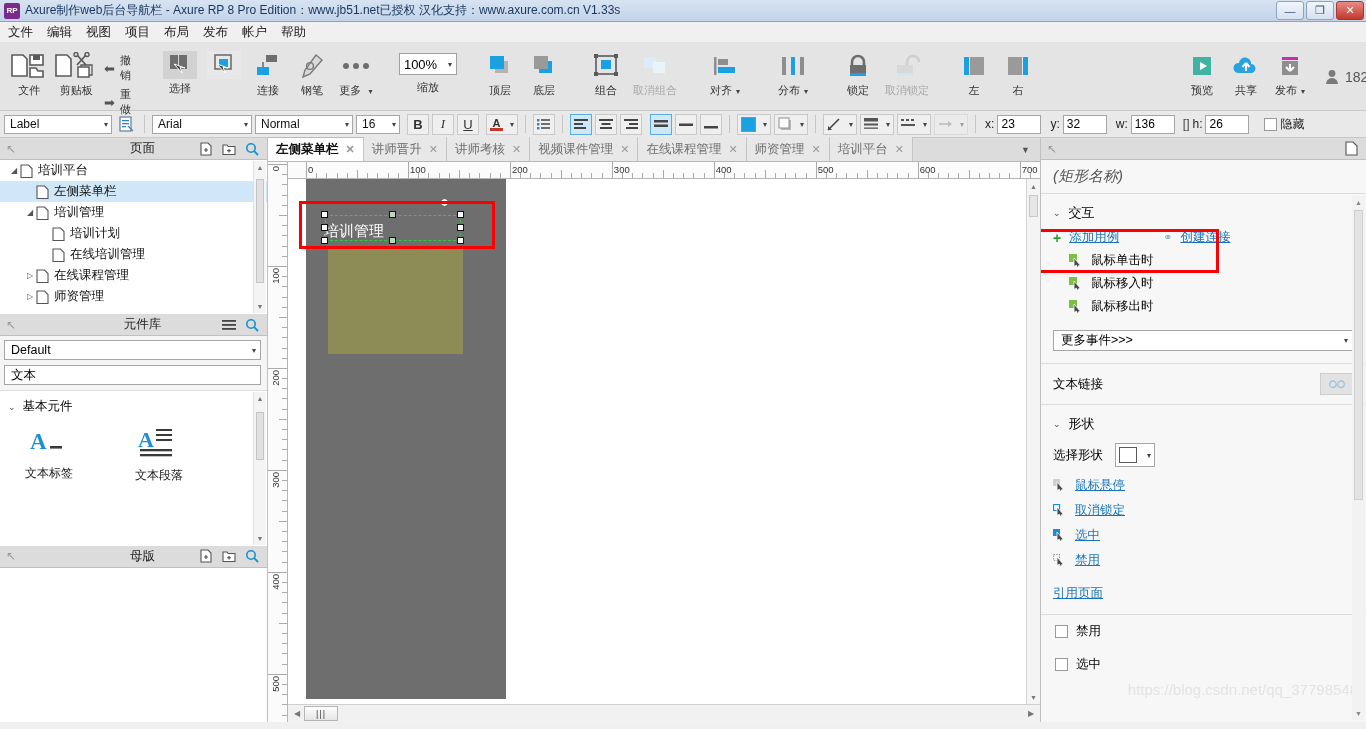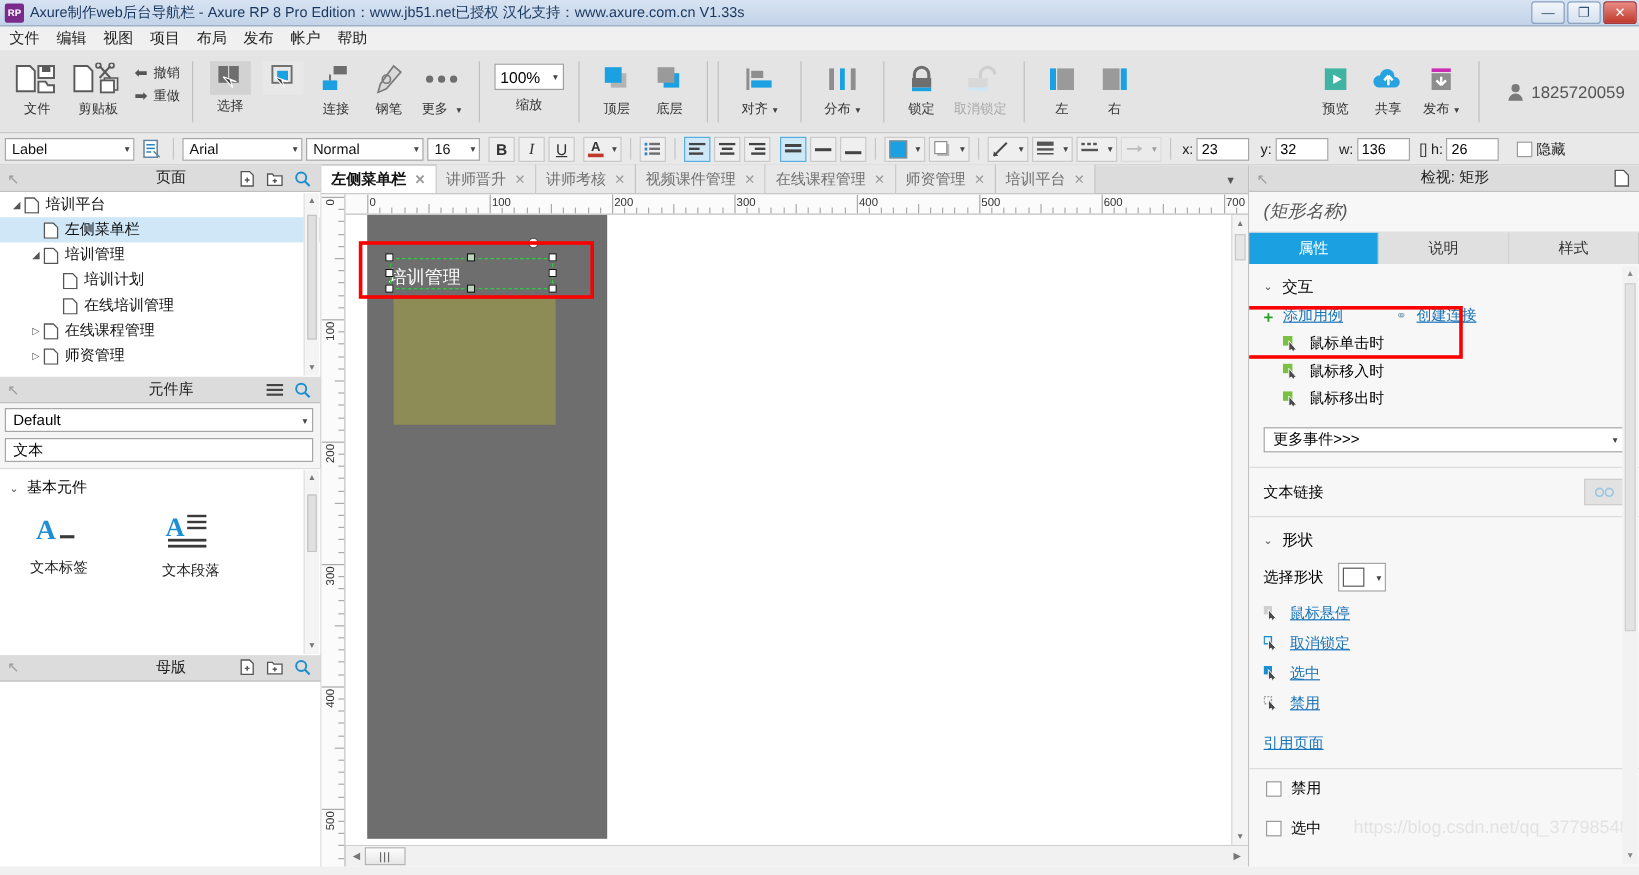--- a/index.html
+++ b/index.html
@@ -372,20 +372,44 @@
           <rect x="8" y="8" width="13" height="12" fill="#1ba1e2"></rect>
           <rect x="3" y="3" width="14" height="13" fill="#9a9a9a"></rect>
         </svg>
       </div>
       <div class="lbl">底层</div>
     </div>
   </div>
 
   <div class="tsep"></div>
 
+  <div class="tgroup">
+    <div class="tbtn">
+      <div class="ic">
+        <svg width="26" height="26" viewBox="0 0 26 26">
+          <rect x="3" y="3" width="20" height="18" fill="none" stroke="#5a5a5a" stroke-width="1.6"></rect>
+          <rect x="8" y="7" width="10" height="9" fill="#1ba1e2"></rect>
+          <rect x="1" y="1" width="4" height="4" fill="#5a5a5a"></rect>
+          <rect x="21" y="1" width="4" height="4" fill="#5a5a5a"></rect>
+          <rect x="1" y="19" width="4" height="4" fill="#5a5a5a"></rect>
+          <rect x="21" y="19" width="4" height="4" fill="#5a5a5a"></rect>
+        </svg>
+      </div>
+      <div class="lbl">组合</div>
+    </div>
+    <div class="tbtn" style="width:52px">
+      <div class="ic">
+        <svg width="26" height="26" viewBox="0 0 26 26">
+          <rect x="2" y="4" width="12" height="11" fill="#dcedf7"></rect>
+          <rect x="11" y="9" width="12" height="11" fill="#e8f3fa"></rect>
+        </svg>
+      </div>
+      <div class="lbl dim">取消组合</div>
+    </div>
+  </div>
 
   <div class="tsep"></div>
 
   <div class="tgroup">
     <div class="tbtn" style="width:48px">
       <div class="ic">
         <svg width="26" height="22" viewBox="0 0 26 22">
           <rect x="2" y="2" width="2.5" height="18" fill="#8e8e8e"></rect>
           <rect x="6" y="4" width="10" height="6" fill="#8e8e8e"></rect>
           <rect x="6" y="12" width="17" height="6" fill="#1ba1e2"></rect>
@@ -1043,37 +1067,31 @@
           <span class="hs-track"></span>
           <span class="hs-arr">▶</span>
         </div>
       </div>
     </div>
   </div>
 
   <div class="rightpanel">
     <div class="panelhdr">
       <span class="lf">↖</span>
-      <span class="ttl">检视: 矩形</span>
       <span class="rt">
         <span class="hicon">
           <svg width="13" height="15" viewBox="0 0 13 15">
               <path d="M1 1 h7 l4 4 v9 h-11z" fill="#fff" stroke="#555" stroke-width="1.1"></path>
             </svg>
         </span>
       </span>
     </div>
 
     <div class="insp-name">(矩形名称)</div>
 
-    <div class="insp-tabs">
-      <div class="itab on">属性</div>
-      <div class="itab">说明</div>
-      <div class="itab">样式</div>
-    </div>
 
     <div class="insp-body">
       <div class="sect">
         <span class="chev">⌄</span>
         <span style="font-size:13px">交互</span>
       </div>
 
       <div class="rowline">
         <span style="color:#2aa02a;font-size:14px;font-weight:bold">+</span>
         <span class="link">添加用例</span>

